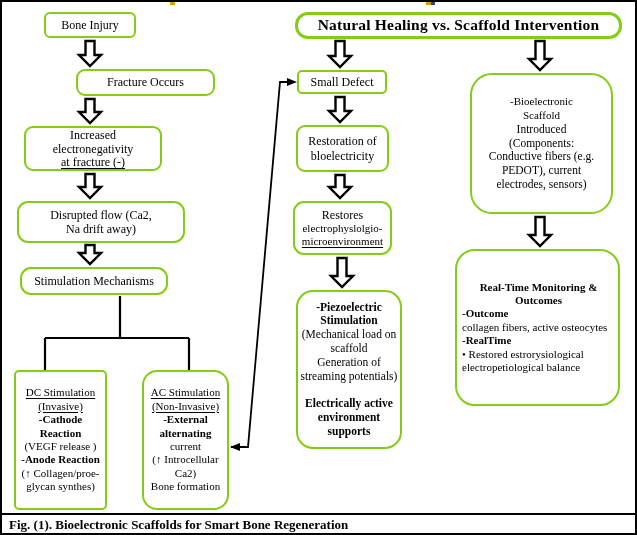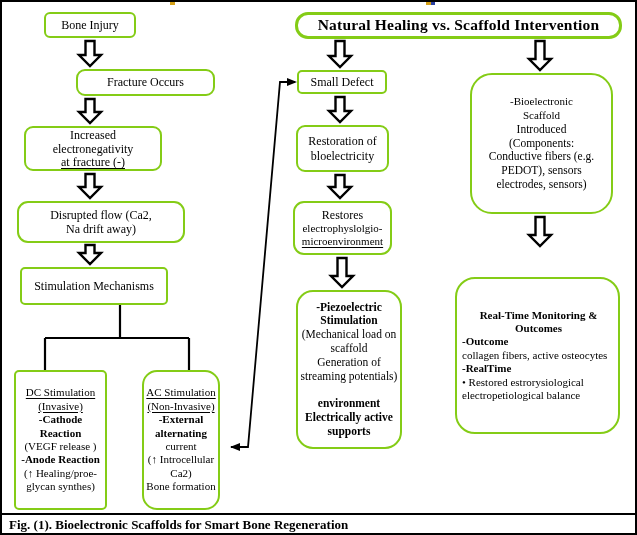--- a/index.html
+++ b/index.html
@@ -16,21 +16,21 @@
   .ln{white-space:nowrap;min-height:1em;width:100%;}
   .ln.b{font-weight:bold;}
   .ln.big{font-size:11px;line-height:1.25;}
   .ln.small{font-size:11px;}
   .ln span.u{text-decoration:underline;text-underline-offset:2px;}
   .fs11{font-size:11px;line-height:1.22;}
   .fs115{font-size:11.5px;line-height:1.2;}
   .thick{border-width:3.5px;}
   .bw25{border-width:2.5px;}
   .title-box{font-weight:bold;font-size:15.5px;letter-spacing:.2px;}
-  .left-align{align-items:flex-start;text-align:left;padding:4px 3px 4px 5px;margin-top:28px;}
+  .left-align{align-items:flex-start;text-align:left;padding:4px 3px 4px 5px;}
   .left-align .ln.center{text-align:center;}
   #connectors{position:absolute;left:0;top:0;z-index:2;pointer-events:none;}
   .caption-rule{position:absolute;left:0;width:100%;background:#000;z-index:4;}
   #caption{
     position:absolute;left:7px;top:515px;font-weight:bold;font-size:13px;
     z-index:5;white-space:nowrap;
   }
   .tick{position:absolute;top:0;height:3px;z-index:6;}
 </style>
 </head>
@@ -76,34 +76,34 @@
     </div>
   <div class="box" style="left:22px;top:124px;width:138px;height:45px;border-radius:9px;align-items:flex-end;">
       <div class="ln"><span>Increased</span></div>
       <div class="ln"><span>electronegativity</span></div>
       <div class="ln"><span class="u">at fracture (-)</span></div>
     </div>
   <div class="box bw25" style="left:15px;top:199px;width:168px;height:42px;border-radius:11px;align-items:flex-end;">
       <div class="ln"><span>Disrupted flow (Ca2,</span></div>
       <div class="ln"><span>Na drift away)</span></div>
     </div>
-  <div class="box bw25" style="left:18px;top:265px;width:148px;height:38px;border-radius:5px;">
+  <div class="box bw25" style="left:18px;top:265px;width:148px;height:28px;border-radius:11px;">
       <div class="ln"><span>Stimulation Mechanisms</span></div>
     </div>
   <div class="box bw25 fs11" style="left:12px;top:368px;width:93px;height:140px;border-radius:5px;">
       <div class="ln"><span class="u">DC Stimulation</span></div>
       <div class="ln"><span class="u">(Invasive)</span></div>
       <div class="ln b"><span>-Cathode</span></div>
       <div class="ln b"><span>Reaction</span></div>
       <div class="ln"><span>(VEGF release )</span></div>
       <div class="ln b"><span>-Anode Reaction</span></div>
-      <div class="ln"><span>(↑ Healing/proe-</span></div>
+      <div class="ln"><span>(↑ Collagen/proe-</span></div>
       <div class="ln"><span>glycan synthes)</span></div>
     </div>
-  <div class="box bw25 fs11" style="left:140px;top:368px;width:78px;height:140px;border-radius:15px;">
+  <div class="box bw25 fs11" style="left:140px;top:368px;width:87px;height:140px;border-radius:15px;">
       <div class="ln"><span class="u">AC Stimulation</span></div>
       <div class="ln"><span class="u">(Non-Invasive)</span></div>
       <div class="ln b"><span>-External</span></div>
       <div class="ln b"><span>alternating</span></div>
       <div class="ln"><span>current</span></div>
       <div class="ln"><span>(↑ Introcellular</span></div>
       <div class="ln"><span>Ca2)</span></div>
       <div class="ln"><span>Bone formation</span></div>
     </div>
 
@@ -120,32 +120,32 @@
       <div class="ln"><span>bloelectricity</span></div>
     </div>
   <div class="box bw25 fs115" style="left:294px;top:288px;width:106px;height:159px;border-radius:17px;">
       <div class="ln b"><span>-Piezoelectric</span></div>
       <div class="ln b"><span>Stimulation</span></div>
       <div class="ln"><span>(Mechanical load on</span></div>
       <div class="ln"><span>scaffold</span></div>
       <div class="ln"><span>Generation of</span></div>
       <div class="ln"><span>streaming potentials)</span></div>
       <div class="ln"><span>&nbsp;</span></div>
+      <div class="ln b"><span>Electrically active</span></div>
       <div class="ln b"><span>environment</span></div>
-      <div class="ln b"><span>Electrically active</span></div>
       <div class="ln b"><span>supports</span></div>
     </div>
 
   <div class="box bw25 fs115" style="left:468px;top:71px;width:143px;height:141px;border-radius:22px;">
       <div class="ln big"><span>-Bioelectronic</span></div>
       <div class="ln big"><span>Scaffold</span></div>
       <div class="ln"><span>Introduced</span></div>
       <div class="ln"><span>(Components:</span></div>
       <div class="ln"><span>Conductive fibers (e.g.</span></div>
-      <div class="ln"><span>PEDOT), sensors</span></div>
+      <div class="ln"><span>PEDOT), current</span></div>
       <div class="ln"><span>electrodes, sensors)</span></div>
     </div>
   <div class="box bw25 fs11 left-align" style="left:453px;top:247px;width:165px;height:157px;border-radius:20px;">
       <div class="ln b center"><span>Real-Time Monitoring &amp;</span></div>
       <div class="ln b center"><span>Outcomes</span></div>
       <div class="ln b"><span>-Outcome</span></div>
       <div class="ln"><span>collagen fibers, active osteocytes</span></div>
       <div class="ln b"><span>-RealTime</span></div>
       <div class="ln"><span>• Restored estrorysiological</span></div>
       <div class="ln"><span>electropetiological balance</span></div>

